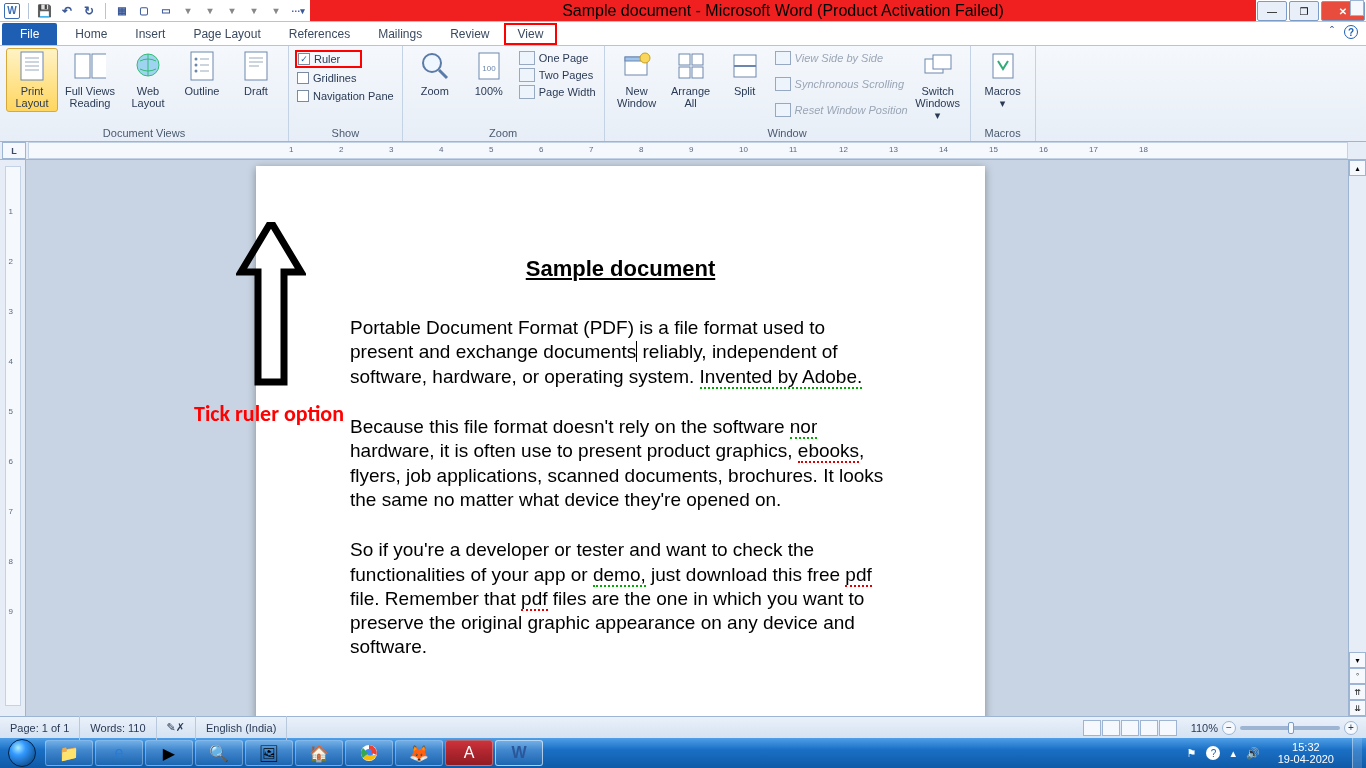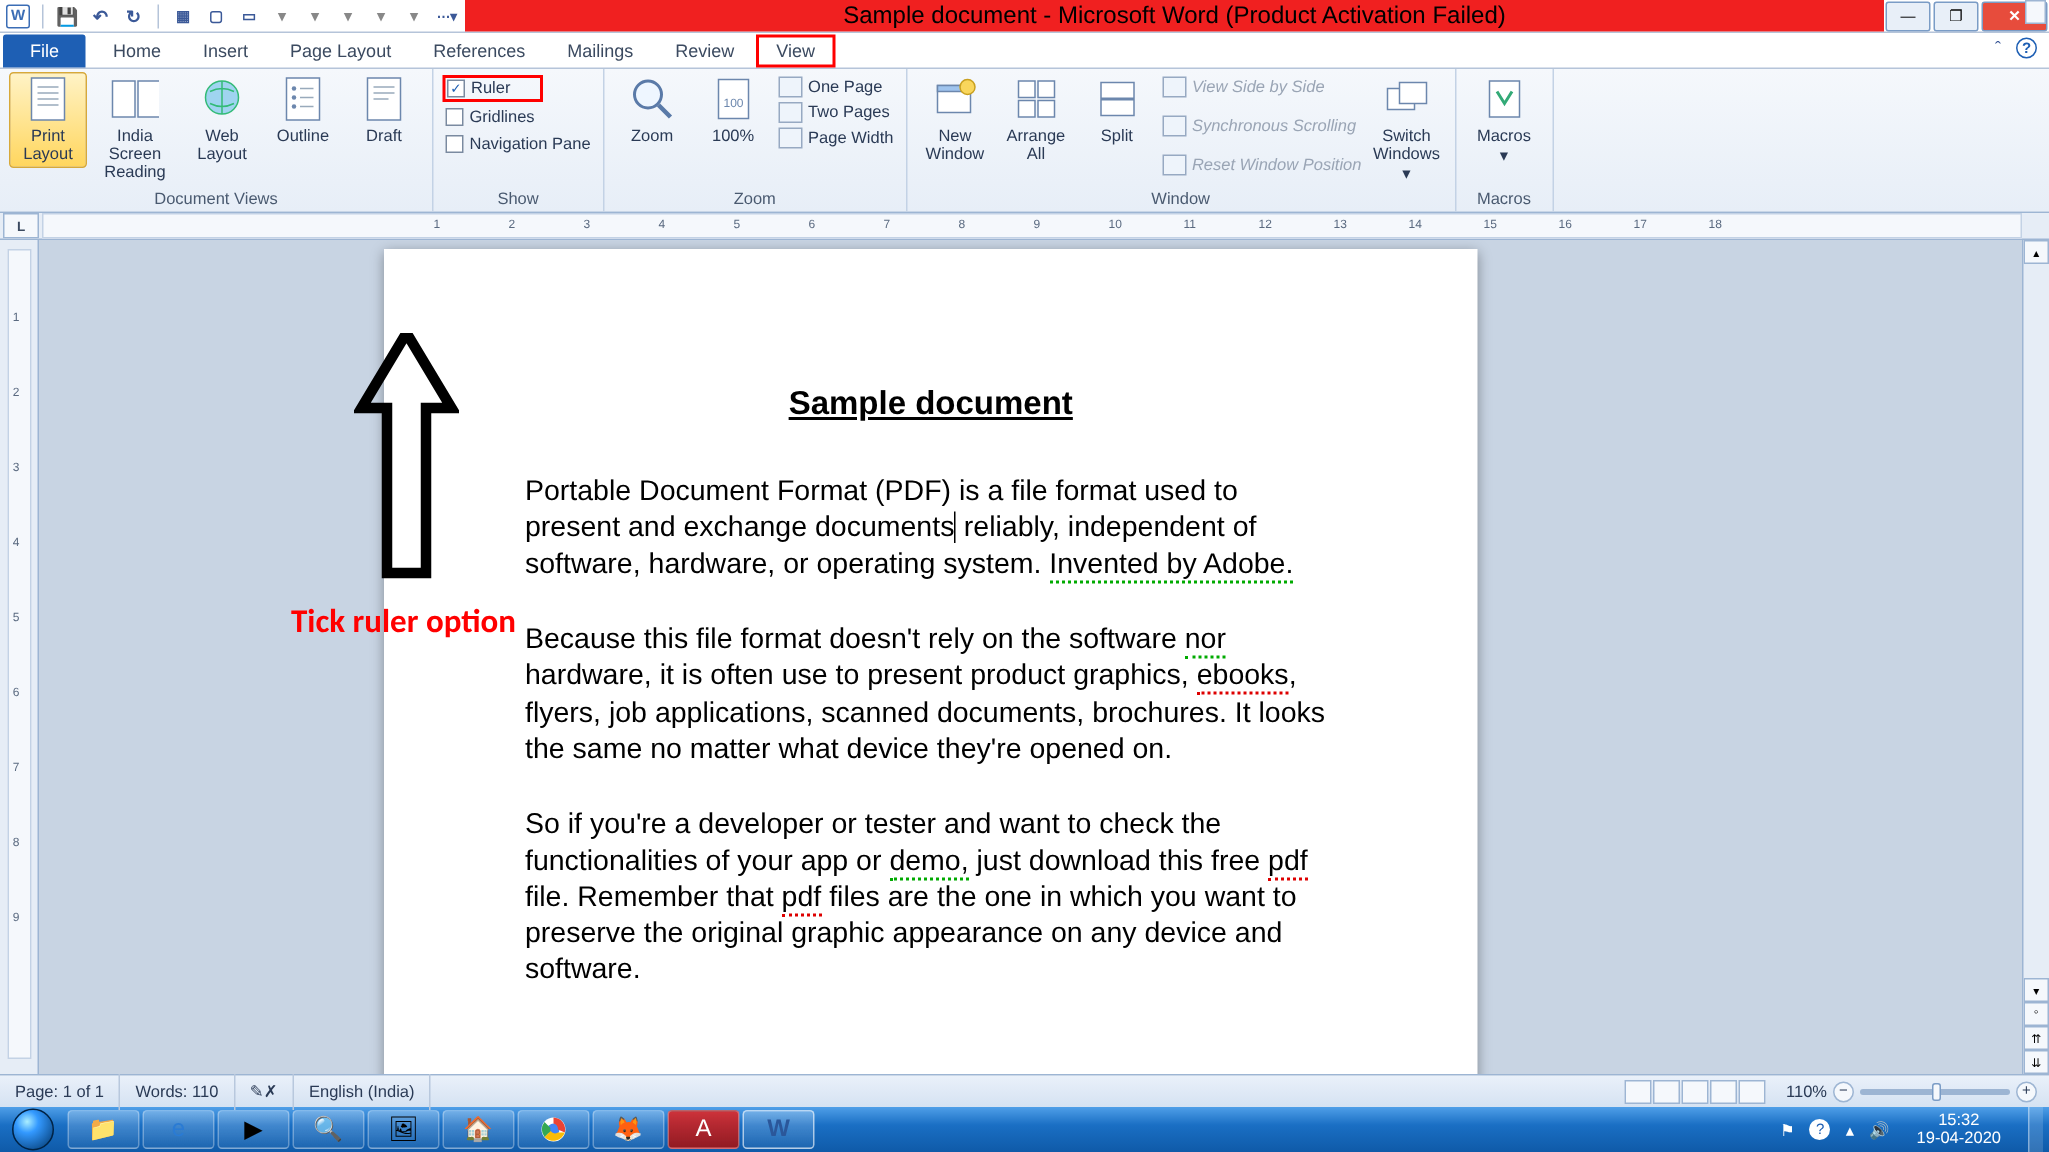--- a/index.html
+++ b/index.html
@@ -150,21 +150,21 @@
           </div>
         <span>Print Layout</span>
       </div>
       <div class="bigbtn" style="width:60px;">
         <div class="ico">
             <svg width="34" height="30">
               <rect x="1" y="3" width="15" height="24" fill="#fff" stroke="#6c87ad"></rect>
               <rect x="18" y="3" width="15" height="24" fill="#fff" stroke="#6c87ad"></rect>
             </svg>
           </div>
-        <span>India Screen Reading</span>
+        <span>Full Views Reading</span>
       </div>
       <div class="bigbtn">
         <div class="ico">
             <svg width="28" height="28">
               <circle cx="14" cy="14" r="11" fill="#9fd4f0" stroke="#3b7"></circle>
               <path d="M6 10 Q14 6 22 10 M6 18 Q14 22 22 18 M14 3 V25" stroke="#3b7" fill="none"></path>
             </svg>
           </div>
         <span>Web Layout</span>
       </div>

